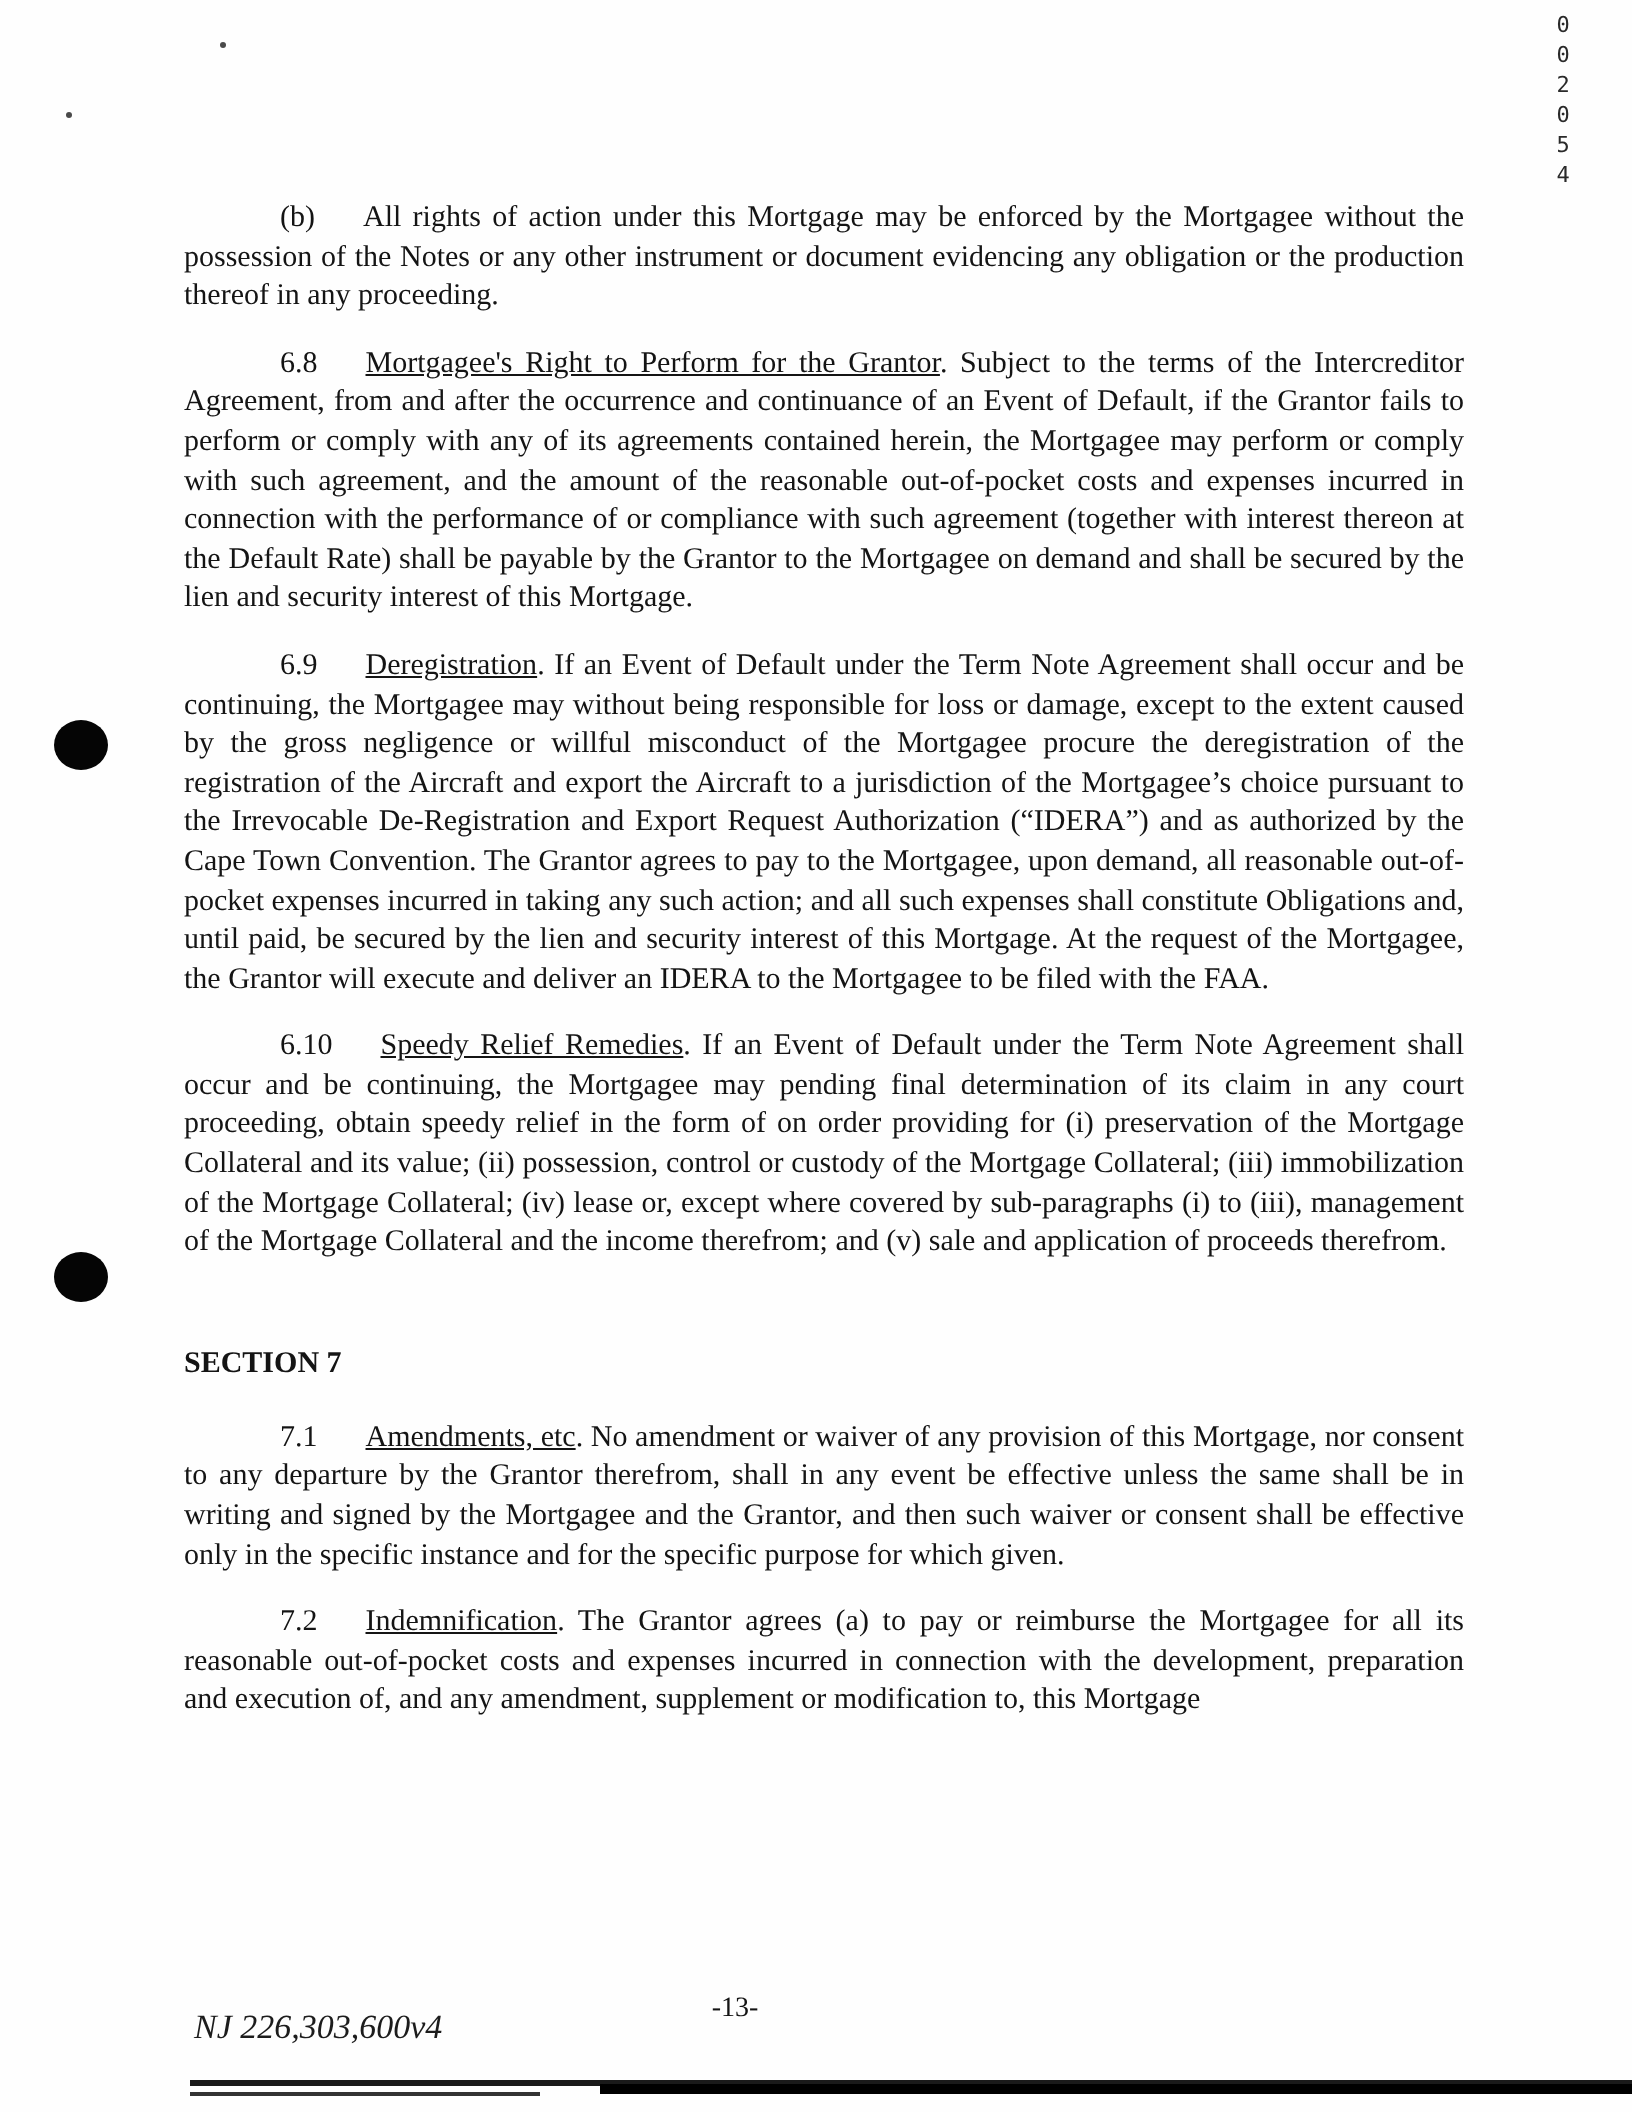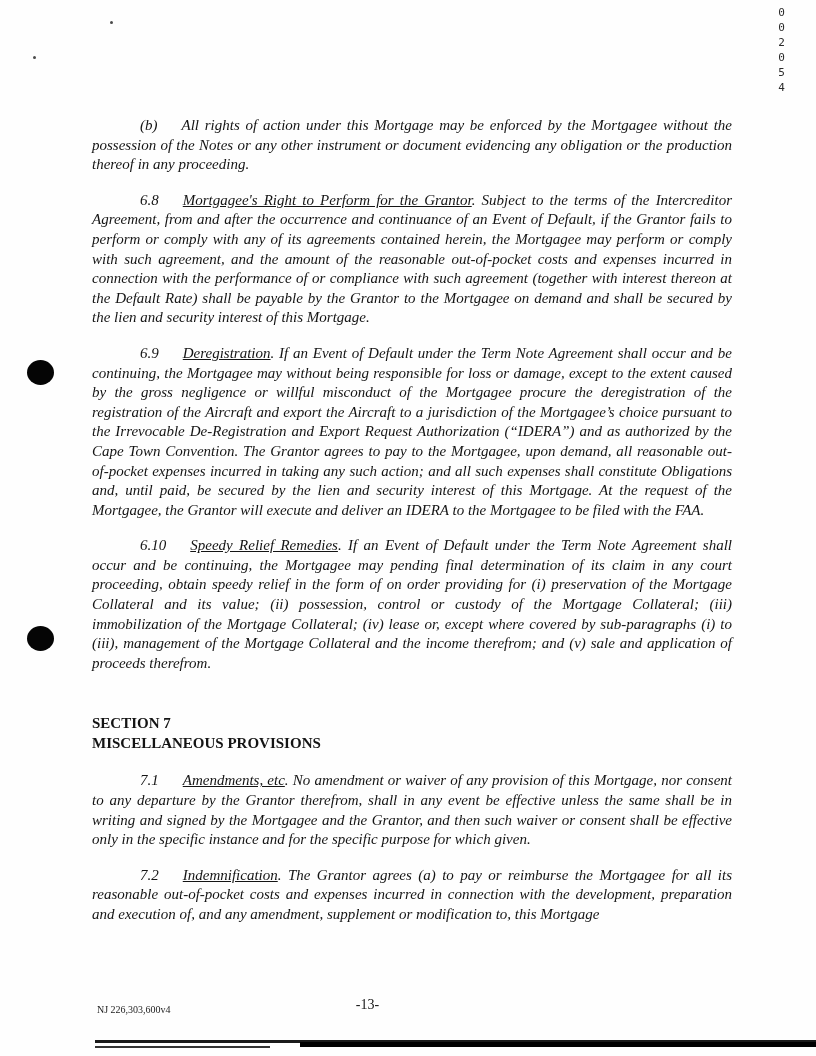--- a/index.html
+++ b/index.html
@@ -15,35 +15,36 @@
   }
   .content {
     position: absolute;
     left: 92px;
     top: 100px;
     width: 640px;
     font-size: 15px;
     line-height: 19.6px;
     text-align: justify;
   }
-  .para { margin: 16px 0 14px 0; text-indent: 48px; font-style: italic; }
+  .para { margin: 0 0 14px 0; text-indent: 48px; }
   .gap { display: inline-block; width: 24px; }
   .ptitle { text-decoration: underline; }
   .section-heading {
     margin: 40px 0 18px 0;
     text-align: left;
     font-weight: bold;
     font-size: 15px;
     line-height: 20px;
   }
   .doc-id {
     position: absolute;
     left: 97px;
     top: 1004px;
-    font-size: 10px;
+    font-style: italic;
+    font-size: 17px;
     color: #1c1c1c;
   }
   .page-num {
     position: absolute;
     left: 0;
     top: 997px;
     width: 735px;
     text-align: center;
     font-size: 14px;
   }
@@ -99,21 +100,20 @@
     <p class="para"><span class="pnum">(b)</span><span class="gap"></span><span class="ptitle"></span><span></span><span class="pbody">All rights of action under this Mortgage may be enforced by the Mortgagee without the possession of the Notes or any other instrument or document evidencing any obligation or the production thereof in any proceeding.</span></p>
 
     <p class="para"><span class="pnum">6.8</span><span class="gap"></span><span class="ptitle">Mortgagee's Right to Perform for the Grantor</span><span>.</span><span class="pbody">  Subject to the terms of the Intercreditor Agreement, from and after the occurrence and continuance of an Event of Default, if the Grantor fails to perform or comply with any of its agreements contained herein, the Mortgagee may perform or comply with such agreement, and the amount of the reasonable out-of-pocket costs and expenses incurred in connection with the performance of or compliance with such agreement (together with interest thereon at the Default Rate) shall be payable by the Grantor to the Mortgagee on demand and shall be secured by the lien and security interest of this Mortgage.</span></p>
 
     <p class="para"><span class="pnum">6.9</span><span class="gap"></span><span class="ptitle">Deregistration</span><span>.</span><span class="pbody"> If an Event of Default under the Term Note Agreement shall occur and be continuing, the Mortgagee may without being responsible for loss or damage, except to the extent caused by the gross negligence or willful misconduct of the Mortgagee procure the deregistration of the registration of the Aircraft and export the Aircraft to a jurisdiction of the Mortgagee’s choice pursuant to the Irrevocable De-Registration and Export Request Authorization (“IDERA”) and as authorized by the Cape Town Convention.  The Grantor agrees to pay to the Mortgagee, upon demand, all reasonable out-of-pocket expenses incurred in taking any such action; and all such expenses shall constitute Obligations and, until paid, be secured by the lien and security interest of this Mortgage.  At the request of the Mortgagee, the Grantor will execute and deliver an IDERA to the Mortgagee to be filed with the FAA.</span></p>
 
     <p class="para"><span class="pnum">6.10</span><span class="gap"></span><span class="ptitle">Speedy Relief Remedies</span><span>.</span><span class="pbody">  If an Event of Default under the Term Note Agreement shall occur and be continuing, the Mortgagee may pending final determination of its claim in any court proceeding, obtain speedy relief in the form of on order providing for (i) preservation of the Mortgage Collateral and its value; (ii) possession, control or custody of the Mortgage Collateral; (iii) immobilization of the Mortgage Collateral; (iv) lease or, except where covered by sub-paragraphs (i) to (iii), management of the Mortgage Collateral and the income therefrom; and (v) sale and application of proceeds therefrom.</span></p>
 
     <div class="section-heading">
       <div>SECTION 7</div>
-      <div>MISCELLANEOUS PROVISIONS</div>
     </div>
 
     <p class="para"><span class="pnum">7.1</span><span class="gap"></span><span class="ptitle">Amendments, etc</span><span>.</span><span class="pbody">  No amendment or waiver of any provision of this Mortgage, nor consent to any departure by the Grantor therefrom, shall in any event be effective unless the same shall be in writing and signed by the Mortgagee and the Grantor, and then such waiver or consent shall be effective only in the specific instance and for the specific purpose for which given.</span></p>
 
     <p class="para"><span class="pnum">7.2</span><span class="gap"></span><span class="ptitle">Indemnification</span><span>.</span><span class="pbody">  The Grantor agrees (a) to pay or reimburse the Mortgagee for all its reasonable out-of-pocket costs and expenses incurred in connection with the development, preparation and execution of, and any amendment, supplement or modification to, this Mortgage</span></p>
 
   </div>
 
   <div class="doc-id">NJ 226,303,600v4</div>
   <div class="page-num">-13-</div>

